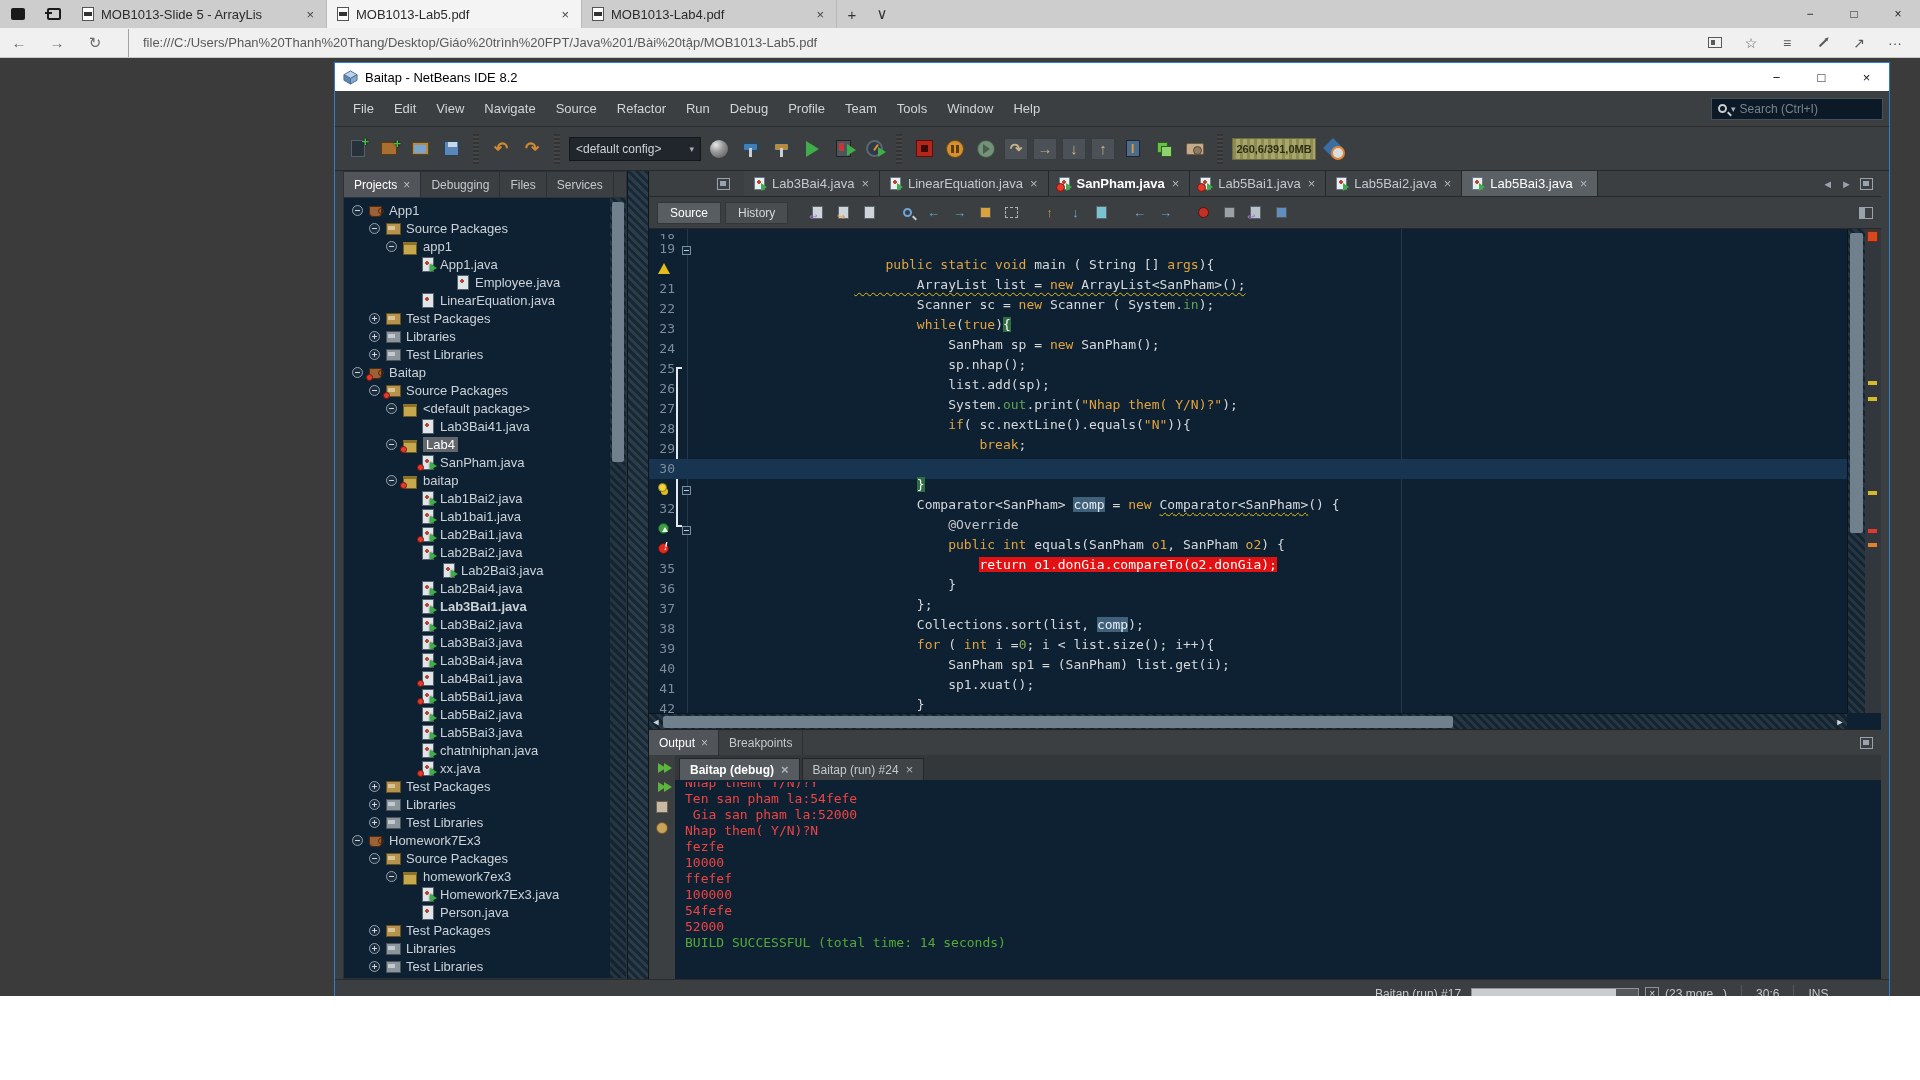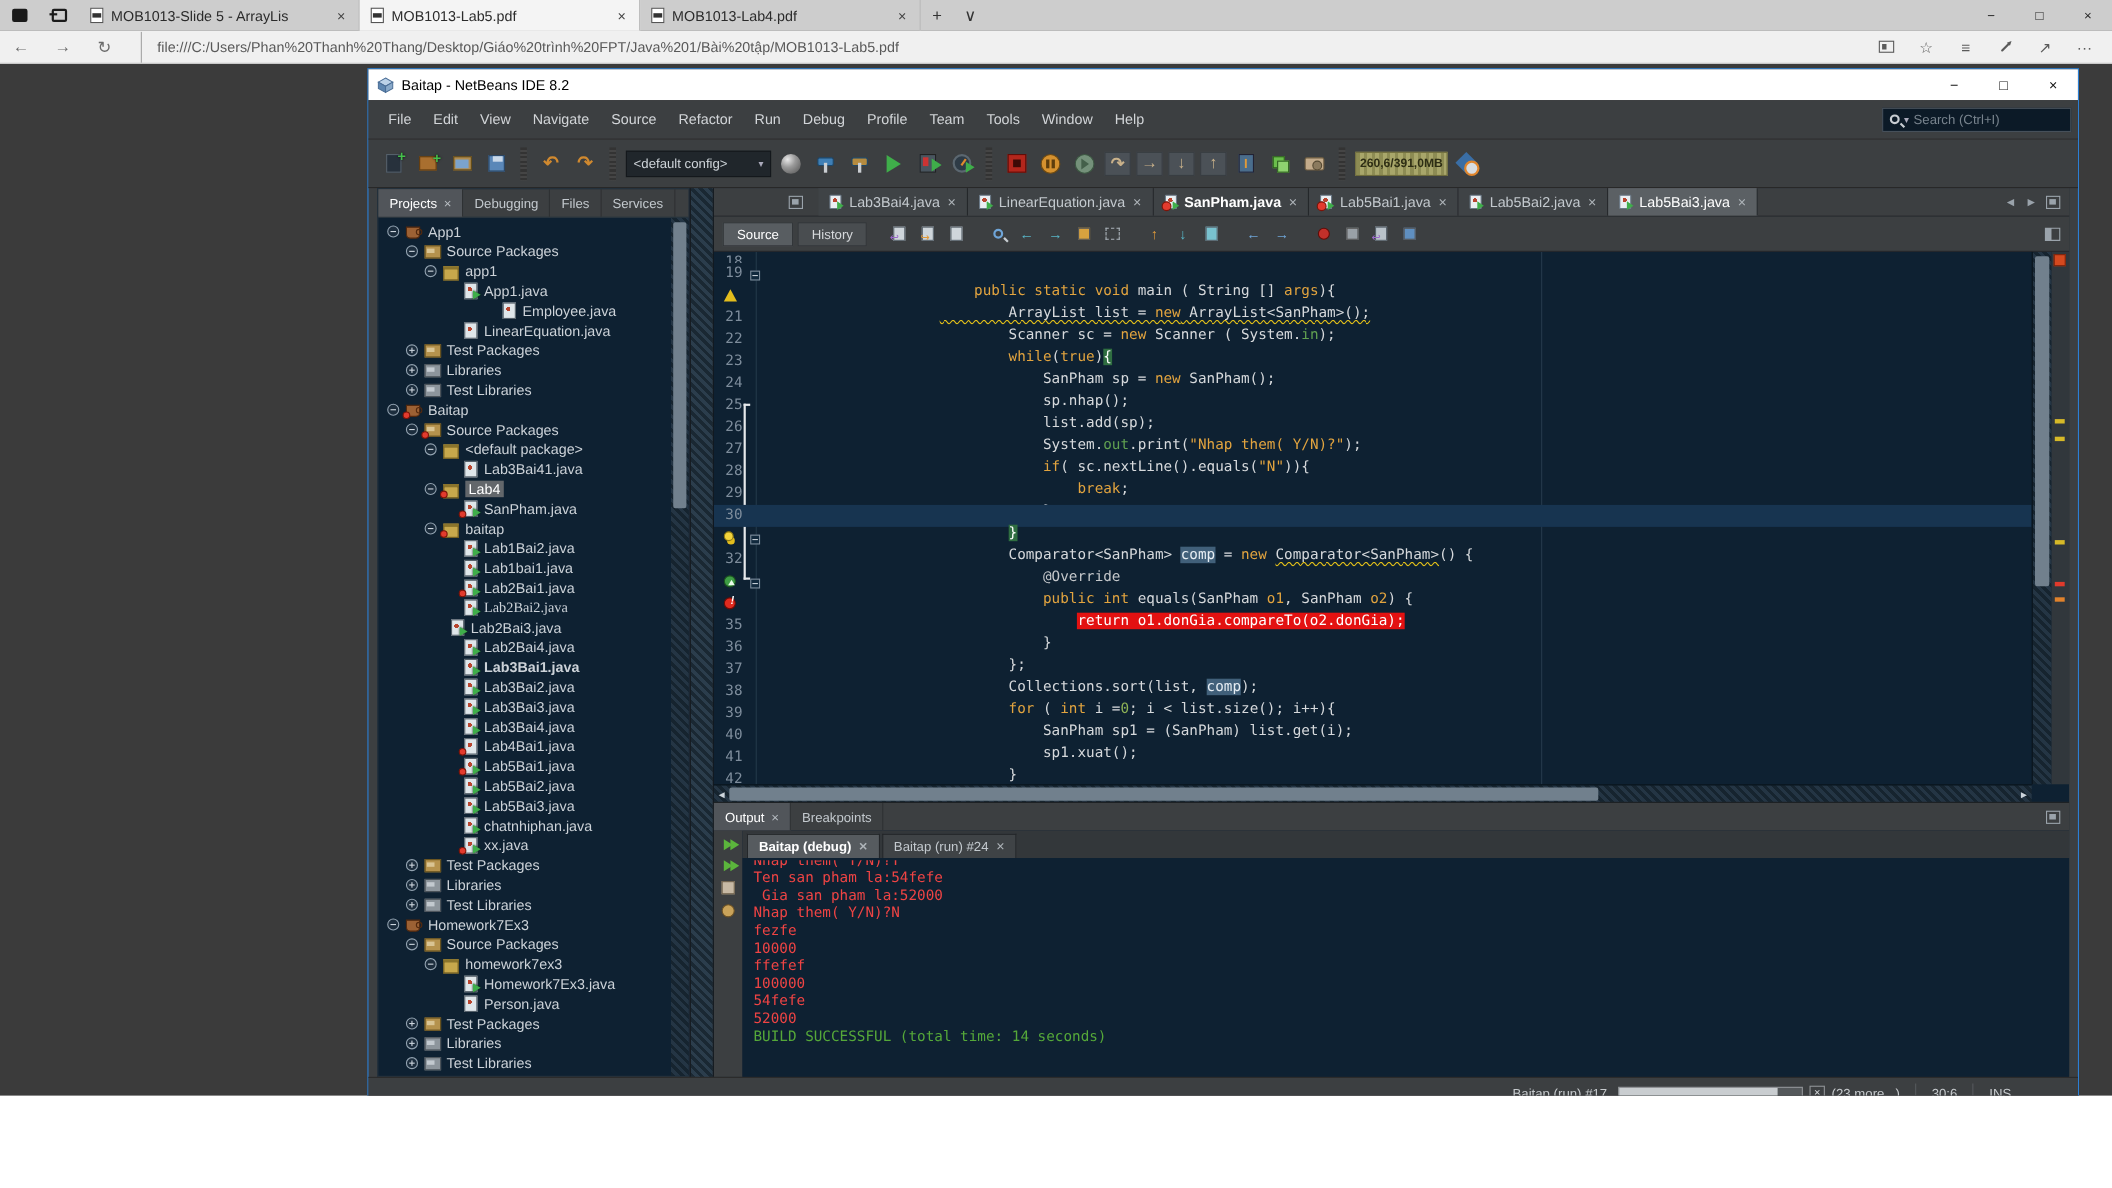--- a/index.html
+++ b/index.html
@@ -579,28 +579,28 @@
                 <span class="tlabel">Lab1bai1.java</span>
               </div>
               <div class="trow" style="padding-left: 59px;">
                 <span class="exp"><i></i></span>
                 <span class="ti jf run err">
                   <i class="ov1"></i>
                   <i class="ov2"></i>
                 </span>
                 <span class="tlabel">Lab2Bai1.java</span>
               </div>
-              <div class="trow" style="padding-left: 59px; font-family: Liberation Serif, serif;">
+              <div class="trow" style="padding-left: 59px;">
                 <span class="exp"><i></i></span>
                 <span class="ti jf run">
                   <i class="ov1"></i>
                 </span>
                 <span class="tlabel">Lab2Bai2.java</span>
               </div>
-              <div class="trow" style="padding-left: 47px;">
+              <div class="trow" style="padding-left: 68px; margin-left: 12px;">
                 <span class="exp"><i></i></span>
                 <span class="ti jf run">
                   <i class="ov1"></i>
                 </span>
                 <span class="tlabel">Lab2Bai3.java</span>
               </div>
               <div class="trow" style="padding-left: 59px;">
                 <span class="exp"><i></i></span>
                 <span class="ti jf run">
                   <i class="ov1"></i>

